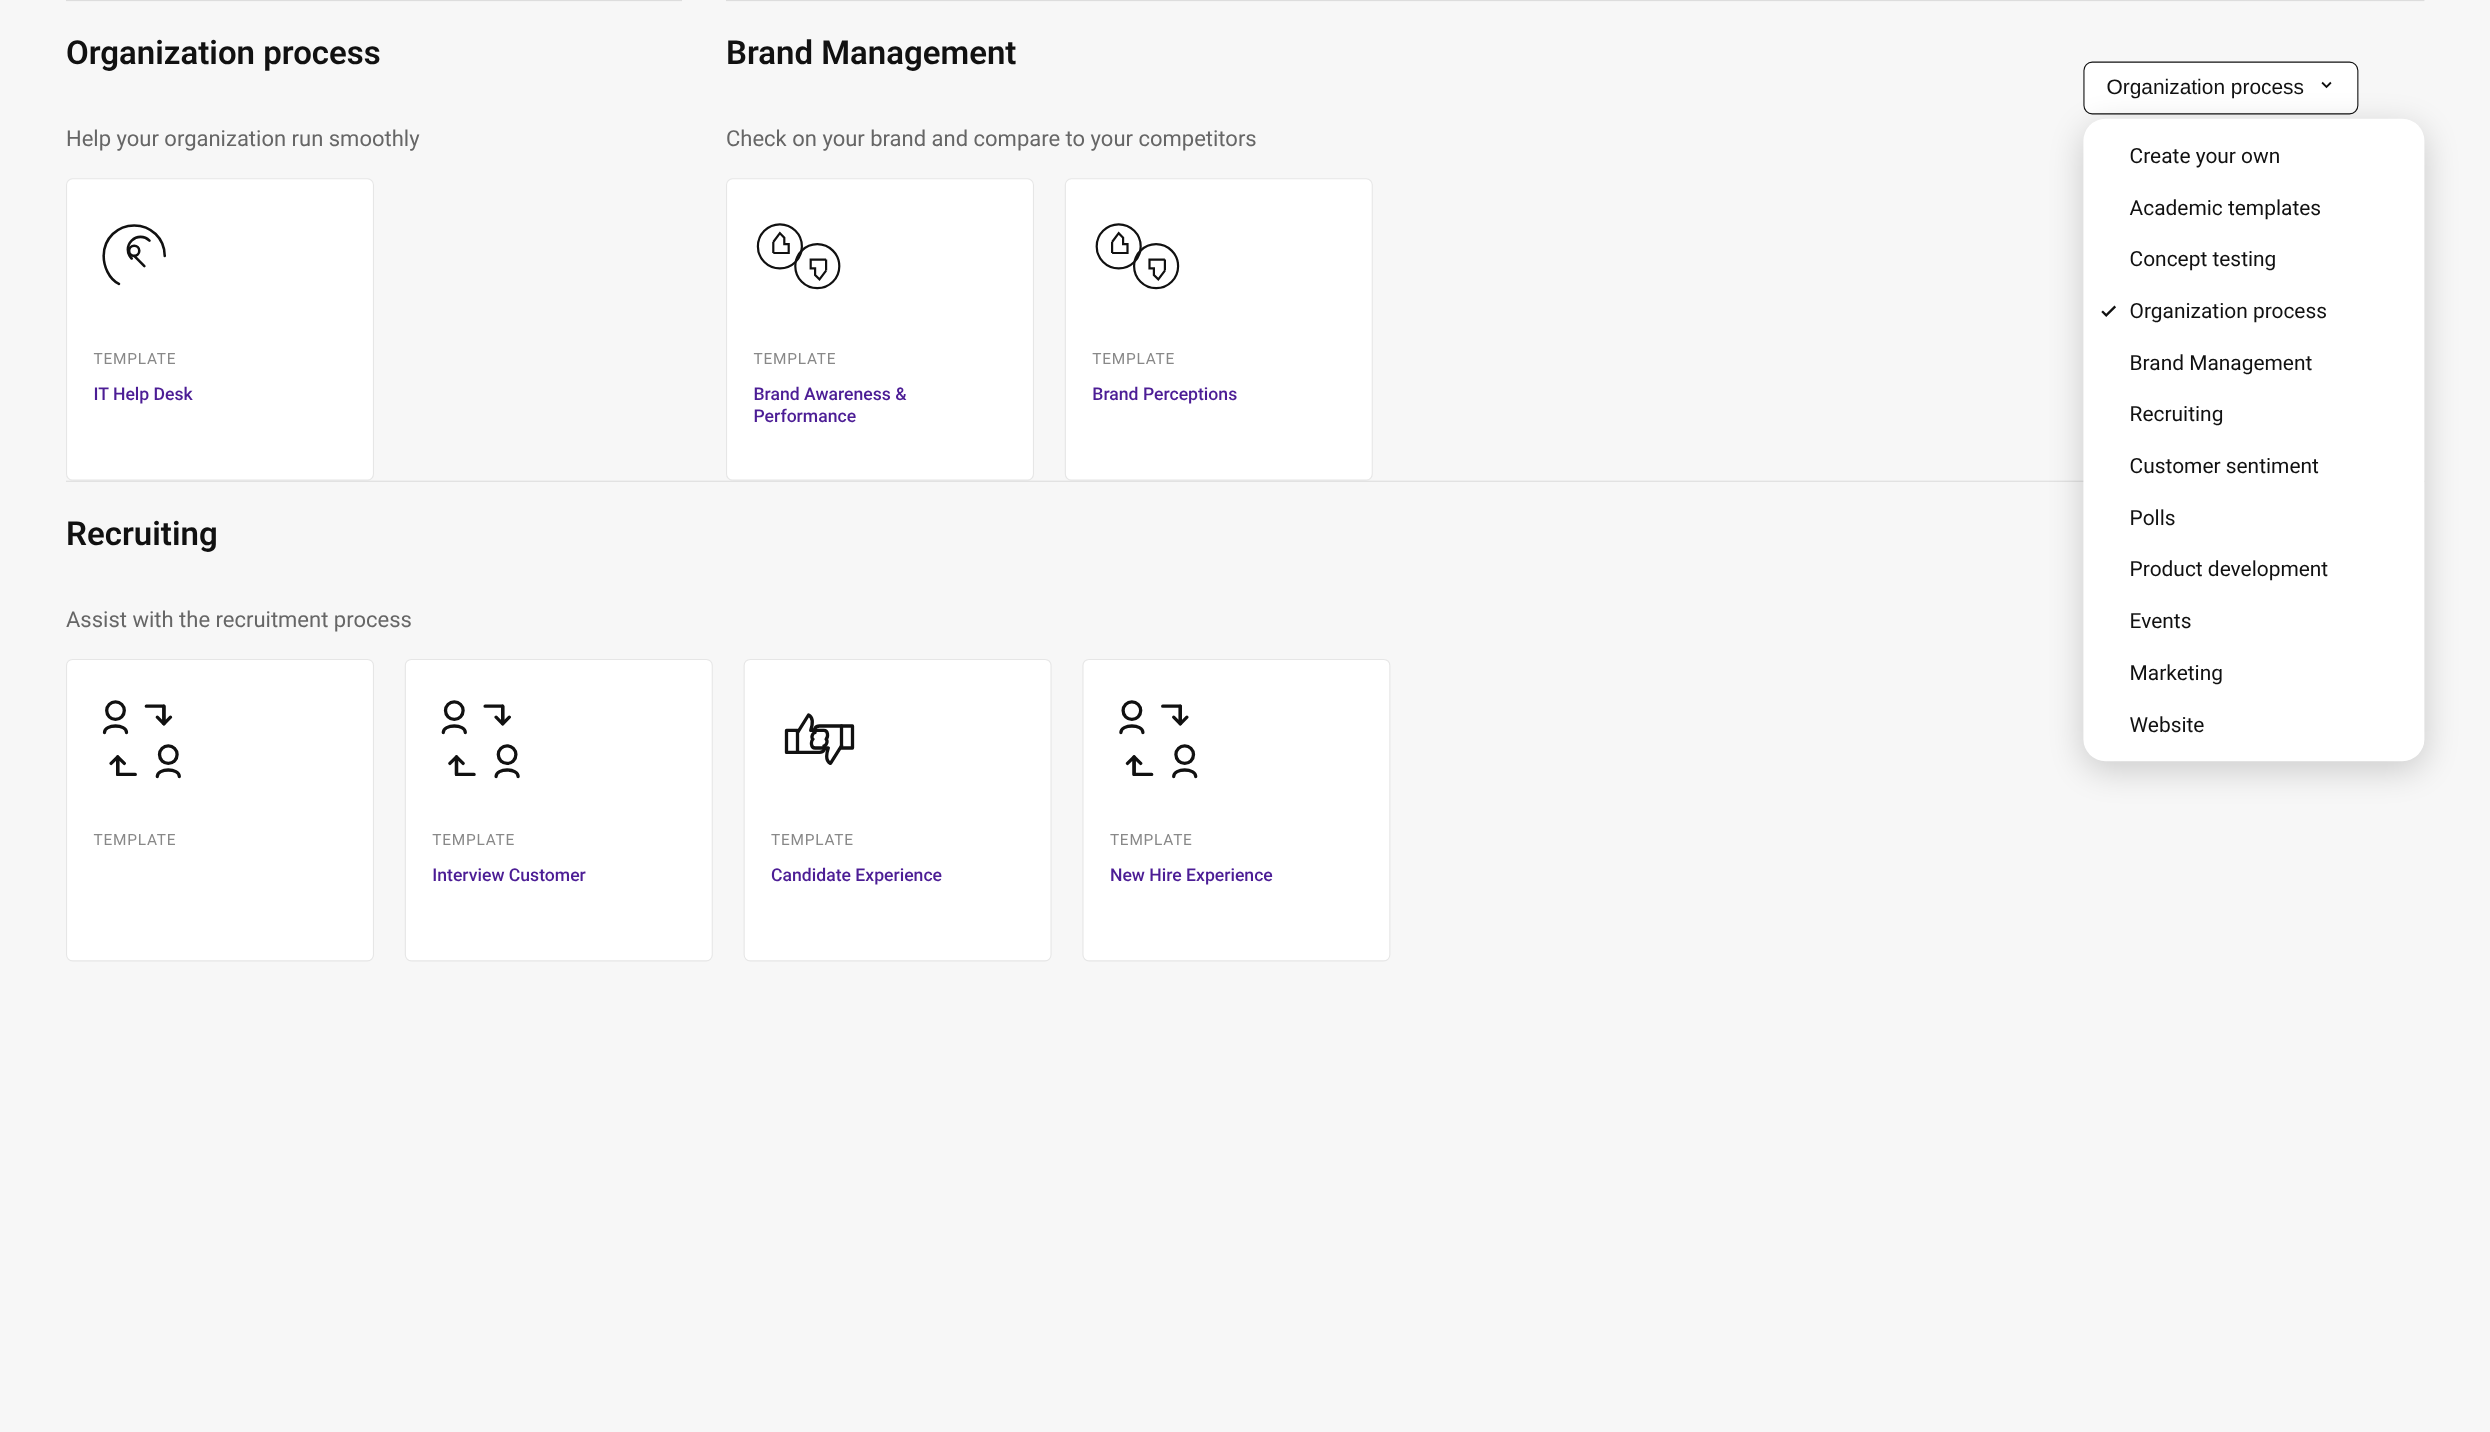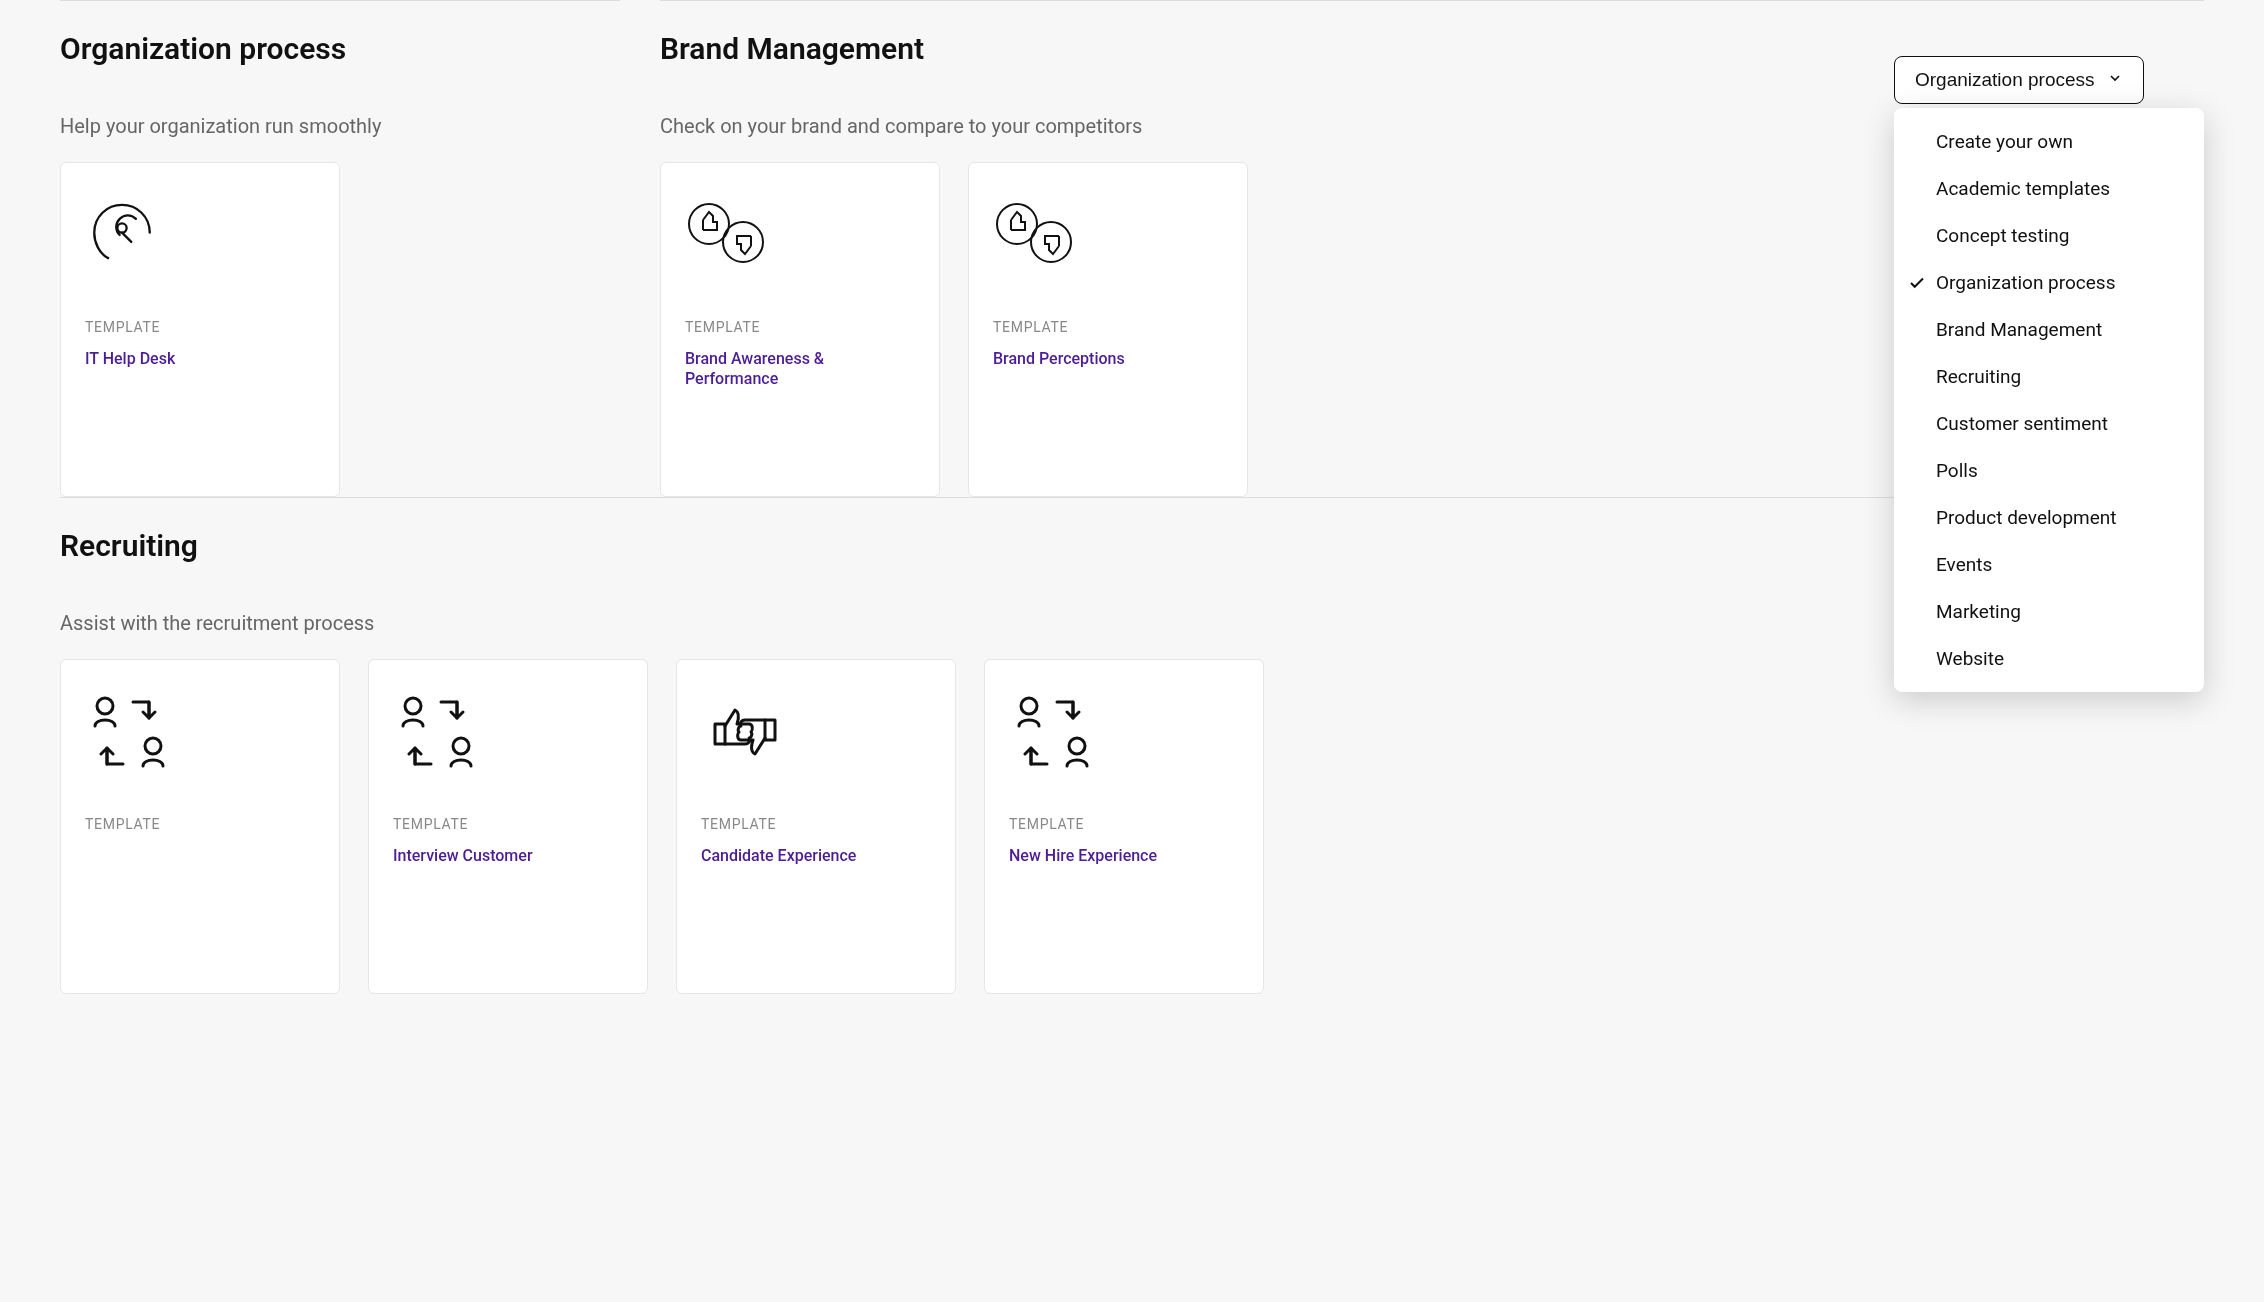--- a/index.html
+++ b/index.html
@@ -34,21 +34,21 @@
       font-size: 20px;
       color: #666;
       margin-top: 48px;
     }
     .cards-row {
       display: flex;
       gap: 28px;
     }
     .card {
       width: 280px;
-      height: 335px;
+      height: 275px;
       background: #fff;
       border: 1px solid #e6e6e6;
       border-radius: 6px;
       padding: 28px 24px;
       display: flex;
       flex-direction: column;
     }
     .card-icon-wrap {
       height: 88px;
       display: flex;
@@ -83,21 +83,21 @@
       border-radius: 8px;
       padding: 12px 20px;
       font-size: 19px;
       color: #111;
       cursor: pointer;
     }
     .dropdown-button svg { flex-shrink: 0; }
     .dropdown-menu {
       width: 310px;
       background: #fff;
-      border-radius: 8px;
+      border-radius: 20px;
       box-shadow: 0 8px 32px rgba(0,0,0,0.18);
       padding: 10px 0;
       margin-top: 4px;
     }
     .dropdown-item {
       display: flex;
       align-items: center;
       padding: 12px 18px 12px 14px;
       font-size: 19px;
       color: #111;

